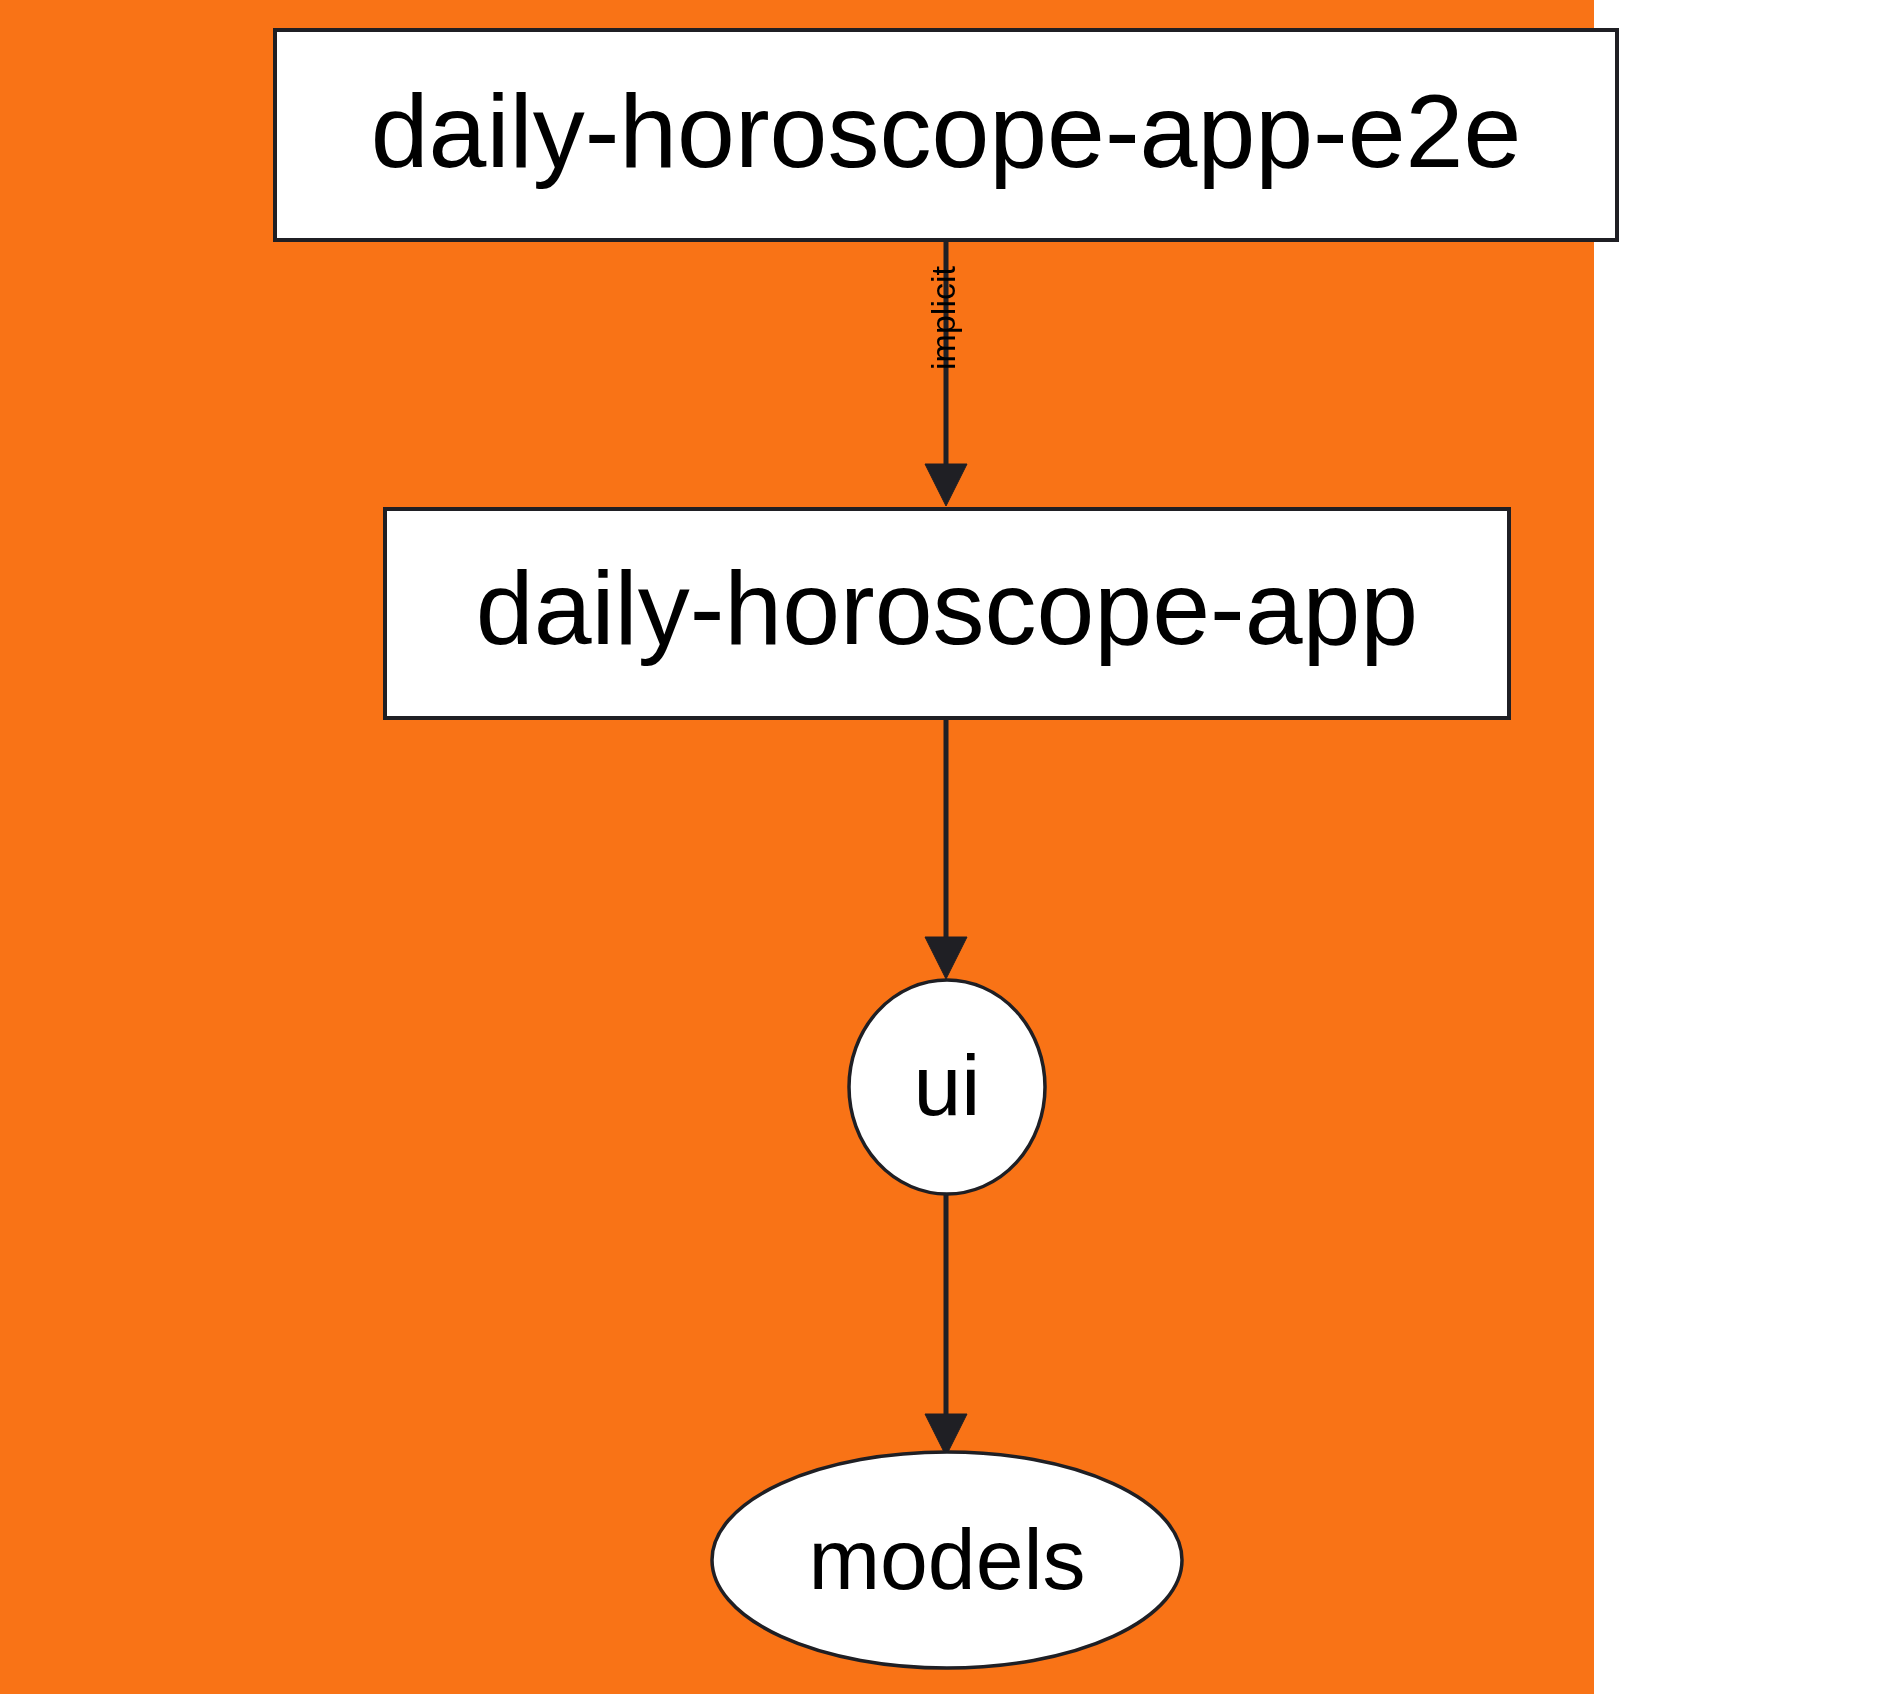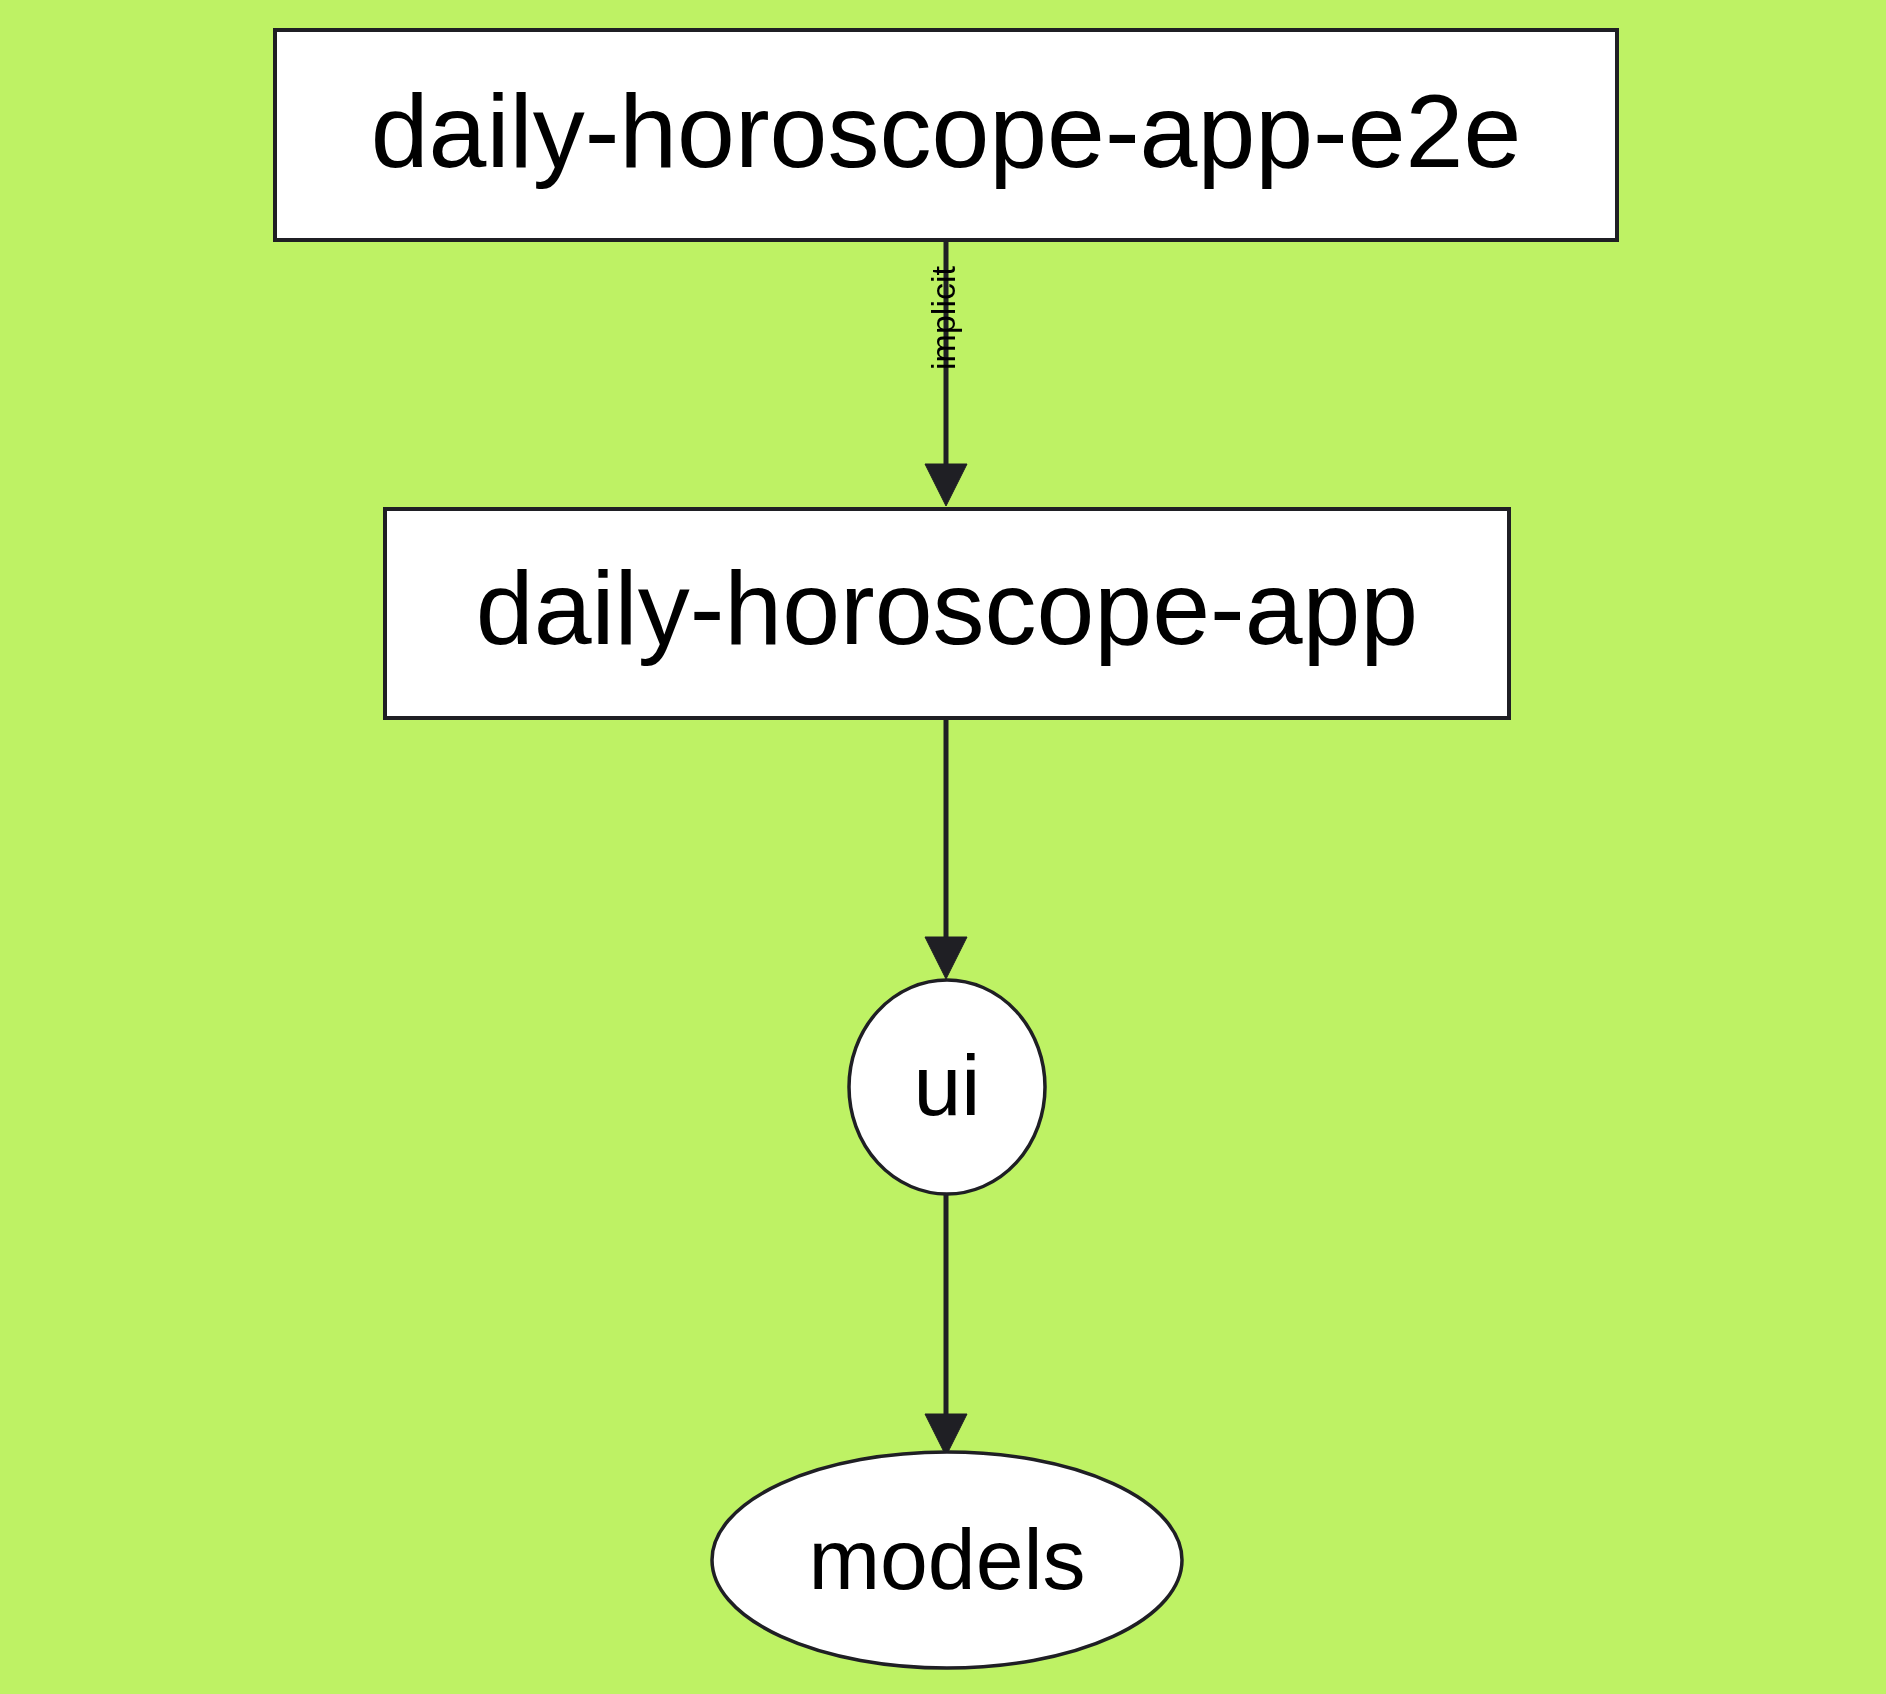--- a/index.html
+++ b/index.html
@@ -8,23 +8,23 @@
     background: #ffffff;
   }
   body {
     width: 1886px;
     height: 1694px;
     overflow: hidden;
     font-family: "Liberation Sans", sans-serif;
   }
   #graph-canvas {
     position: relative;
-    width: 1886px;
+    width: 1594px;
     height: 1694px;
-    background: #bef264;
+    background: #f97316;
   }
   #graph-svg {
     position: absolute;
     top: 0;
     left: 0;
     width: 1886px;
     height: 1694px;
     display: block;
   }
   .node-shape {

